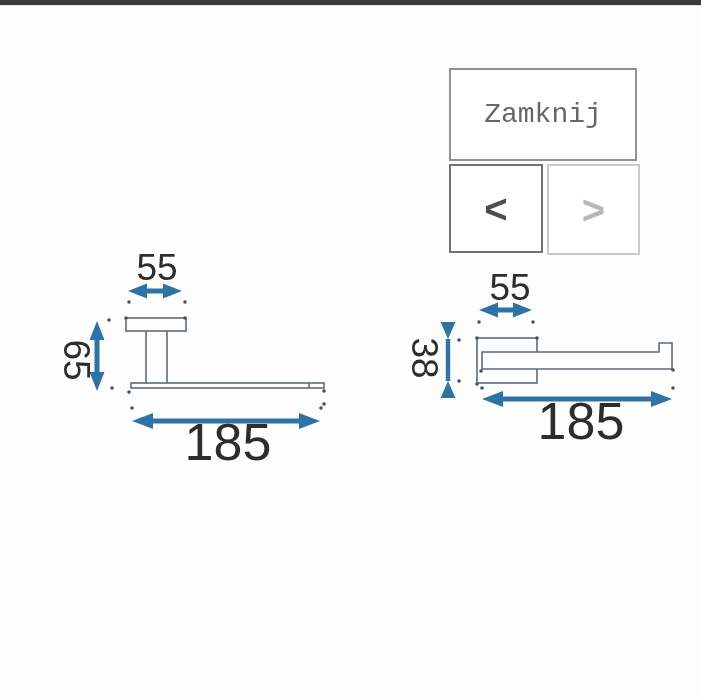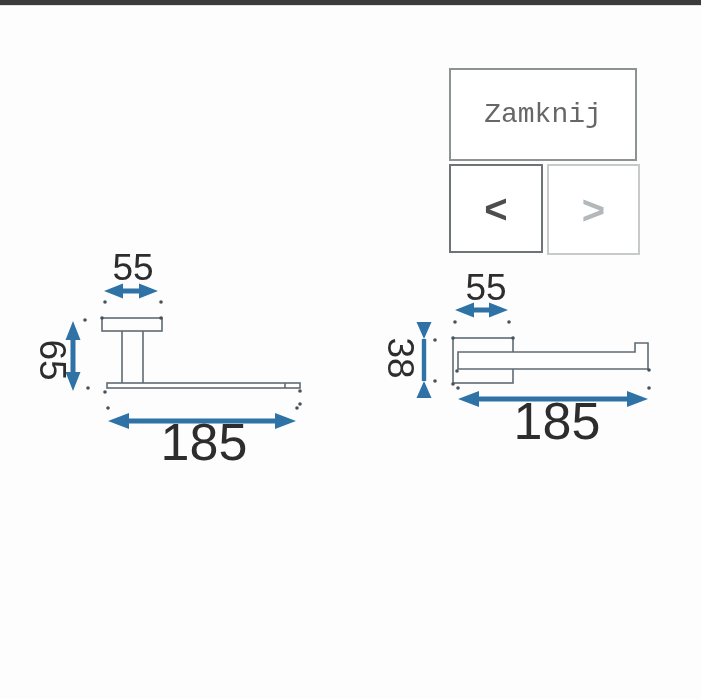--- a/index.html
+++ b/index.html
@@ -28,21 +28,21 @@
     display:flex;align-items:center;justify-content:center;
     background:#ffffff;border-radius:0;cursor:pointer;padding:0;box-sizing:border-box;
     font-family:"Liberation Sans",sans-serif;
   }
   .nav-btn.prev{width:94px;height:89px;border:2px solid #6e7476;}
   .nav-btn.next{width:93px;height:91px;border:2px solid #c6cacb;}
   .chevron{font-size:40px;font-weight:700;line-height:1;}
   .chevron.dark{color:#4d4d4d;}
   .chevron.light{color:#b3b8ba;}
   
-  .drawing{position:absolute;inset:0;}
+  .drawing{position:absolute;inset:0;margin-left:24px;}
   .drawing svg{position:absolute;left:0;top:0;}
   .dim-label{
     position:absolute;
     color:#2d2d2d;font-size:37px;line-height:1;white-space:nowrap;
     transform:translate(-50%,-50%);
   }
   .dim-label.vert{transform:translate(-50%,-50%) rotate(90deg);}
   .dim-label.big{font-size:52px;}
 </style>
 </head>

